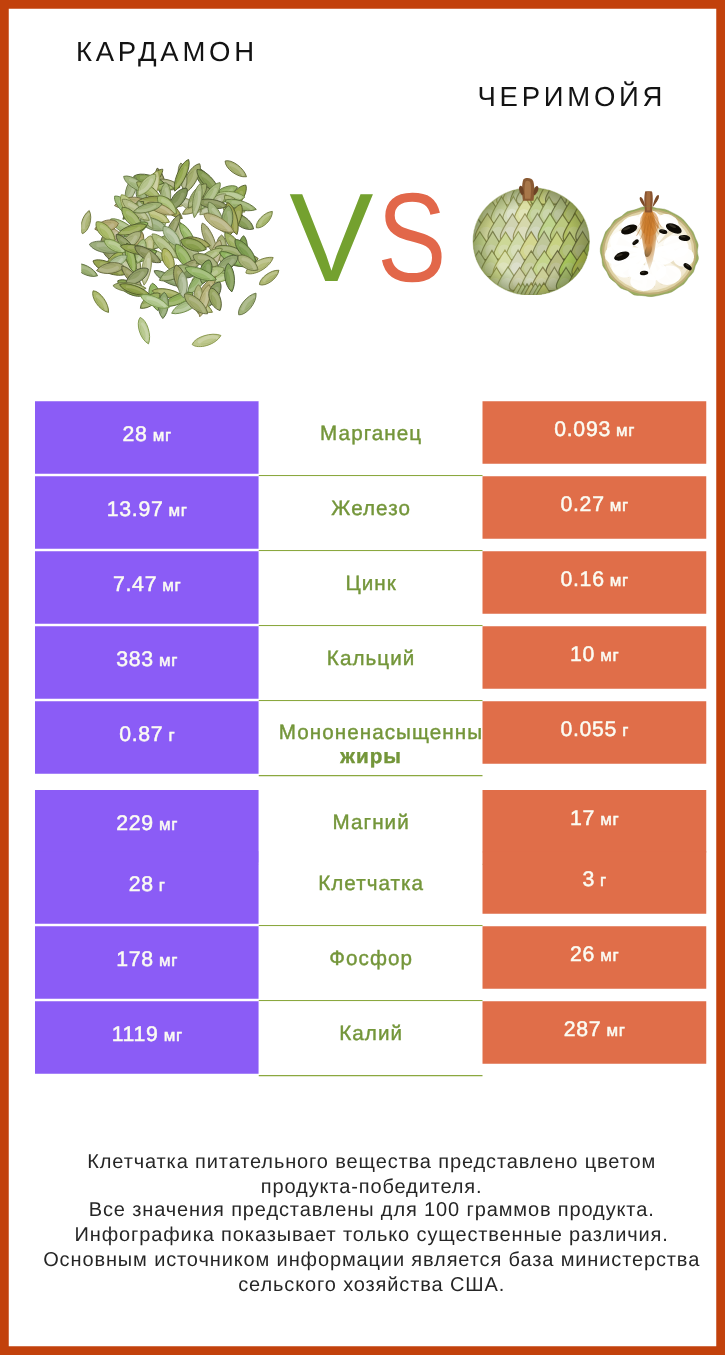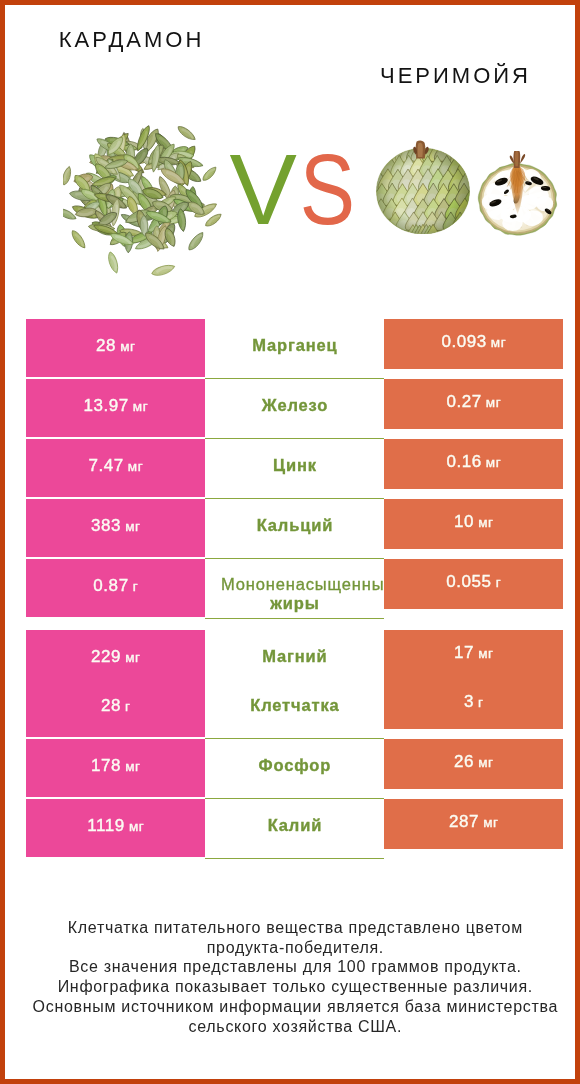--- a/index.html
+++ b/index.html
@@ -1,20 +1,20 @@
 <!DOCTYPE html>
 <html><head>
 <meta charset="utf-8">
 <style>
   html,body{margin:0;padding:0;}
   body{width:580px;height:1084px;background:#ffffff;
        font-family:"Liberation Sans","DejaVu Sans",sans-serif;
        -webkit-font-smoothing:antialiased;overflow:hidden;}
   .page{position:relative;width:580px;height:1084px;overflow:hidden;
-         box-sizing:border-box;border:5px solid #c2410c;}
+         box-sizing:border-box;border:7px solid #c2410c;}
 
   
   .title{position:absolute;top:21px;font-size:22px;font-weight:400;color:#131313;
          letter-spacing:3px;text-indent:3px;text-align:center;white-space:nowrap;line-height:28px;}
   .title.left{left:-1px;width:252px;}
   .title.right{left:323px;width:252px;margin-top:36px;}
 
   
   .heroimg{position:absolute;}
   #cardamom{left:58px;top:113px;width:164px;height:158px;}
@@ -22,31 +22,31 @@
   #cher-cut{left:470px;top:146px;width:85px;height:85px;}
   .vs{position:absolute;left:227px;top:136px;width:130px;height:96px;
       font-size:101px;font-weight:400;line-height:96px;letter-spacing:-2.6px;text-indent:-2.6px;
       text-align:center;white-space:nowrap;}
   .vs .v{color:#74a12f;}
   .vs .s{color:#e2674a;display:inline-block;transform:scaleX(.82);transform-origin:left center;margin-left:8px;}
 
   
   .table{position:absolute;left:21px;top:314px;width:537px;height:538px;}
   .row{position:absolute;left:0;width:537px;height:58px;}
-  .cell-l{position:absolute;left:0;top:0;width:179px;height:58px;background:#ec4899;
+  .cell-l{position:absolute;left:0;top:0;width:179px;height:58px;background:#8b5cf6;
           display:flex;align-items:center;justify-content:center;padding-bottom:5px;box-sizing:border-box;}
   .cell-m{position:absolute;left:179px;top:0;width:179px;height:60px;background:#ffffff;
           box-sizing:border-box;border-bottom:1px solid #8ba83f;
           display:flex;align-items:center;justify-content:center;overflow:hidden;padding-bottom:8px;}
   .cell-r{position:absolute;left:358px;top:0;width:179px;height:50px;background:#e06e49;
           display:flex;align-items:center;justify-content:center;padding-bottom:5px;box-sizing:border-box;}
   .val{color:#fbfcf3;font-size:17px;font-weight:400;white-space:nowrap;letter-spacing:.55px;text-indent:.55px;
        -webkit-text-stroke:0.4px #fbfcf3;}
   .val .u{font-size:13.5px;font-weight:400;margin-left:-1.2px;}
-  .name{color:#74963a;font-size:16.5px;font-weight:700;text-align:center;
+  .name{color:#74963a;font-size:16.5px;font-weight:400;text-align:center;
         line-height:22px;white-space:nowrap;letter-spacing:0.85px;text-indent:0.85px;
         -webkit-text-stroke:0.33px #74963a;}
   .name2{position:absolute;left:0;top:0;width:179px;height:60px;}
   .name2 .l1{position:absolute;left:16px;top:14px;white-space:nowrap;color:#74963a;
              font-size:16.5px;font-weight:400;letter-spacing:0.85px;line-height:22px;
              -webkit-text-stroke:0.33px #74963a;}
   .name2 .l2{position:absolute;left:0;top:33px;width:179px;text-align:center;white-space:nowrap;
              color:#74963a;font-size:16.5px;font-weight:700;letter-spacing:0.85px;text-indent:0.85px;line-height:22px;
              -webkit-text-stroke:0.33px #74963a;}
 

